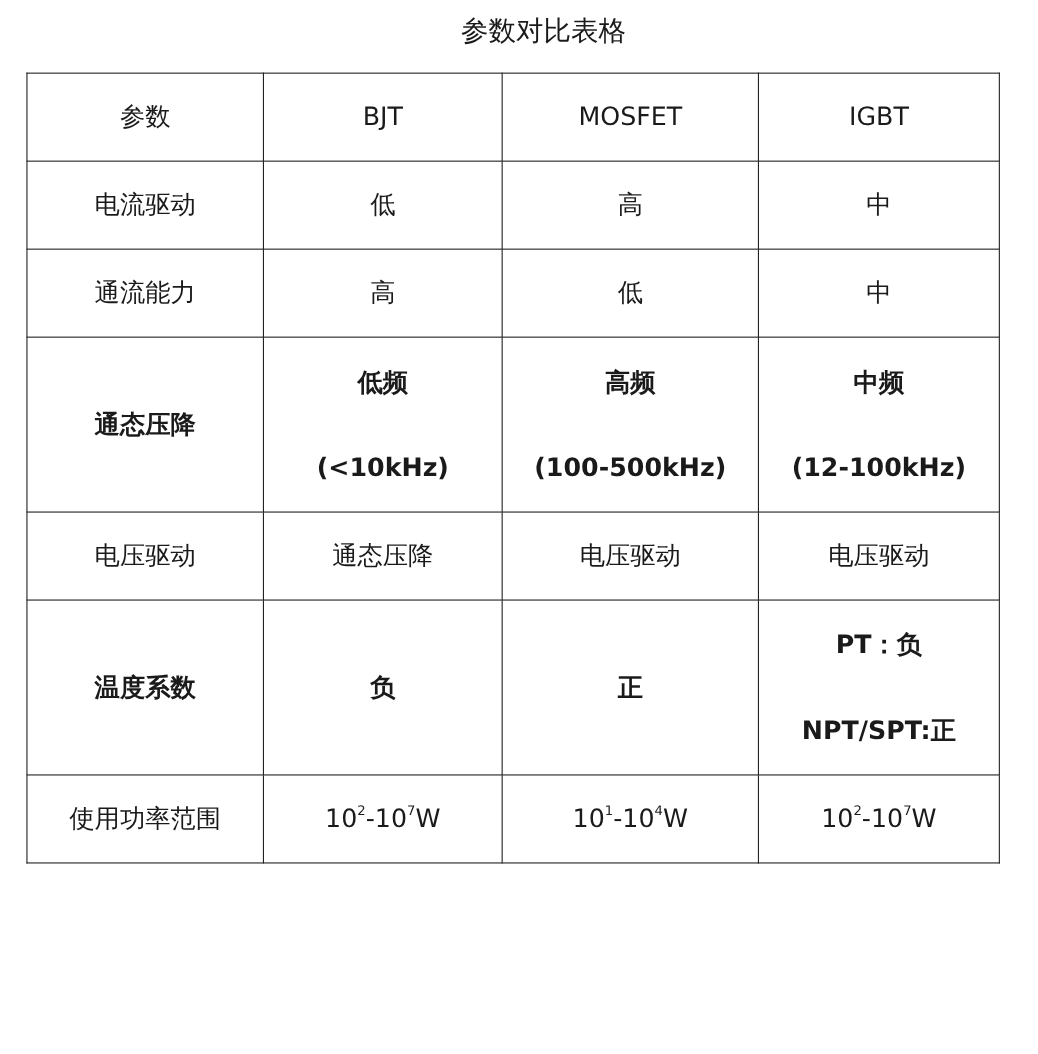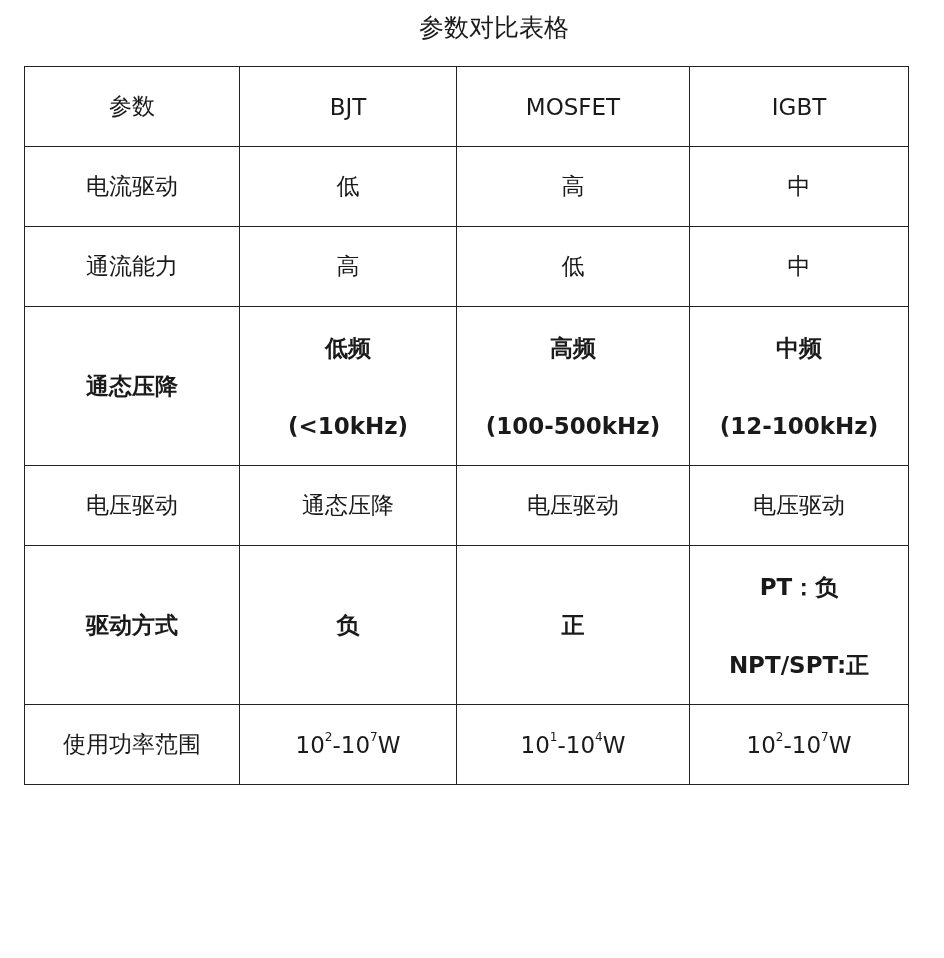--- a/index.html
+++ b/index.html
@@ -58,21 +58,21 @@
       <span class="line">(12-100kHz)</span>
     </td>
   </tr>
   <tr class="r1">
     <td>电压驱动</td>
     <td>通态压降</td>
     <td>电压驱动</td>
     <td>电压驱动</td>
   </tr>
   <tr class="r2">
-    <td>驱动方式</td>
+    <td>温度系数</td>
     <td>负</td>
     <td>正</td>
     <td>
       <span class="line">PT：负</span>
       <span class="line">NPT/SPT:正</span>
     </td>
   </tr>
   <tr class="r1">
     <td>使用功率范围</td>
     <td><span>10</span><sup>2</sup><span>-10</span><sup>7</sup><span>W</span></td>

